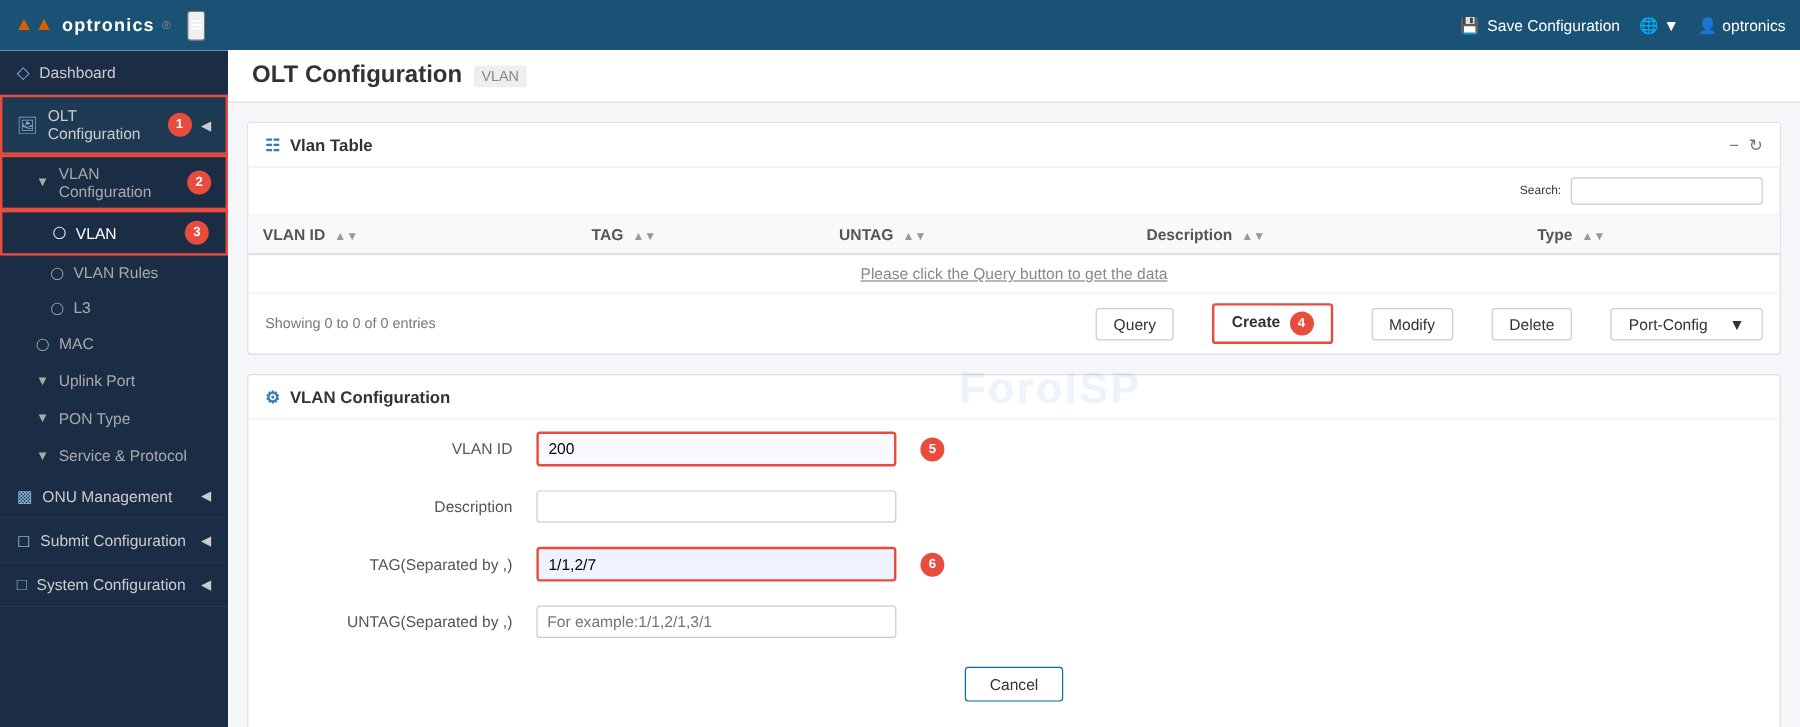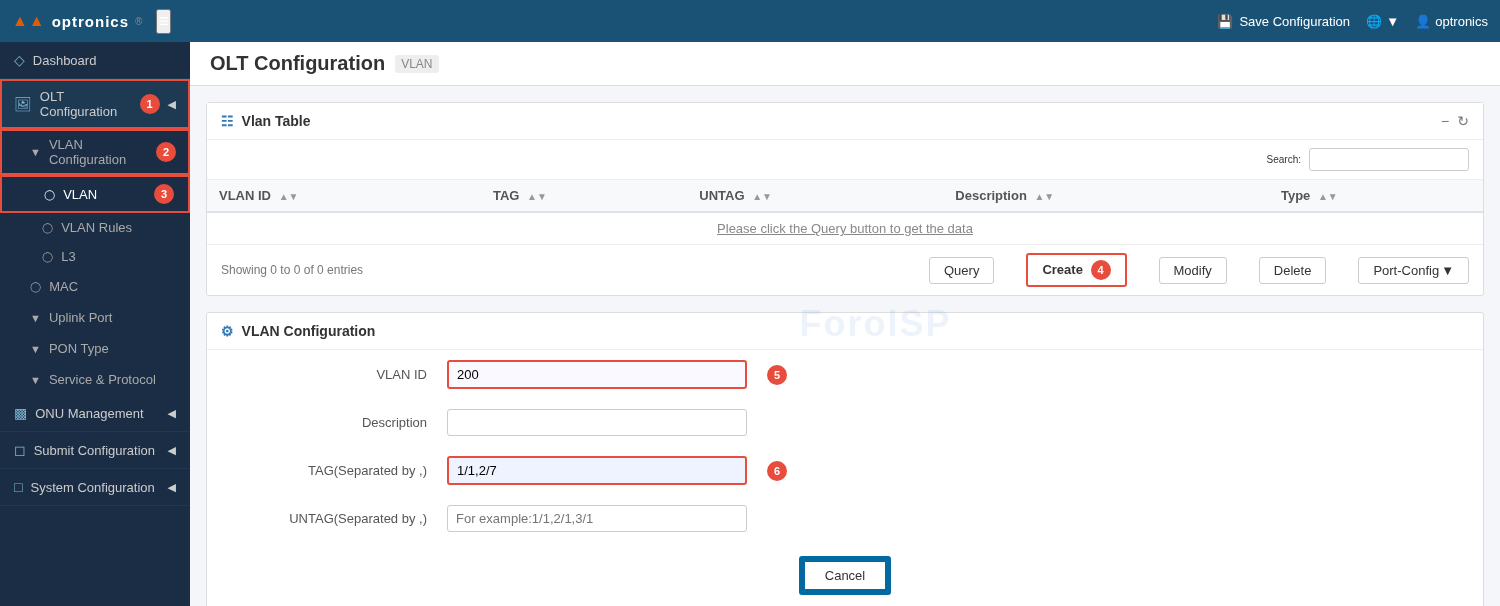--- a/index.html
+++ b/index.html
@@ -185,21 +185,21 @@
       color: #333;
       border-color: #ccc;
     }
     .btn-create {
       background: #fff;
       color: #333;
       border: 2px solid #e74c3c;
       font-weight: bold;
     }
     .btn-port-config {
-      display: flex; align-items: center; gap: 2px; justify-content: space-between;
+      display: flex; align-items: center; gap: 18px; justify-content: space-between;
     }
 
     
     .vlan-config-panel {
       background: #fff;
       border: 1px solid #ddd;
       margin: 0 16px 16px 16px;
       border-radius: 3px;
       padding-bottom: 20px;
     }
@@ -246,21 +246,21 @@
       color: #fff;
       border: 2px solid #e74c3c;
       padding: 6px 20px;
       border-radius: 3px;
       font-size: 13px;
       cursor: pointer;
     }
     .btn-cancel {
       background: #fff;
       color: #333;
-      border: 6px solid #0369a1;
+      border: 1px solid #0369a1;
       padding: 6px 20px;
       border-radius: 3px;
       font-size: 13px;
       cursor: pointer;
     }
 
     
     .watermark {
       position: absolute;
       top: 50%;

